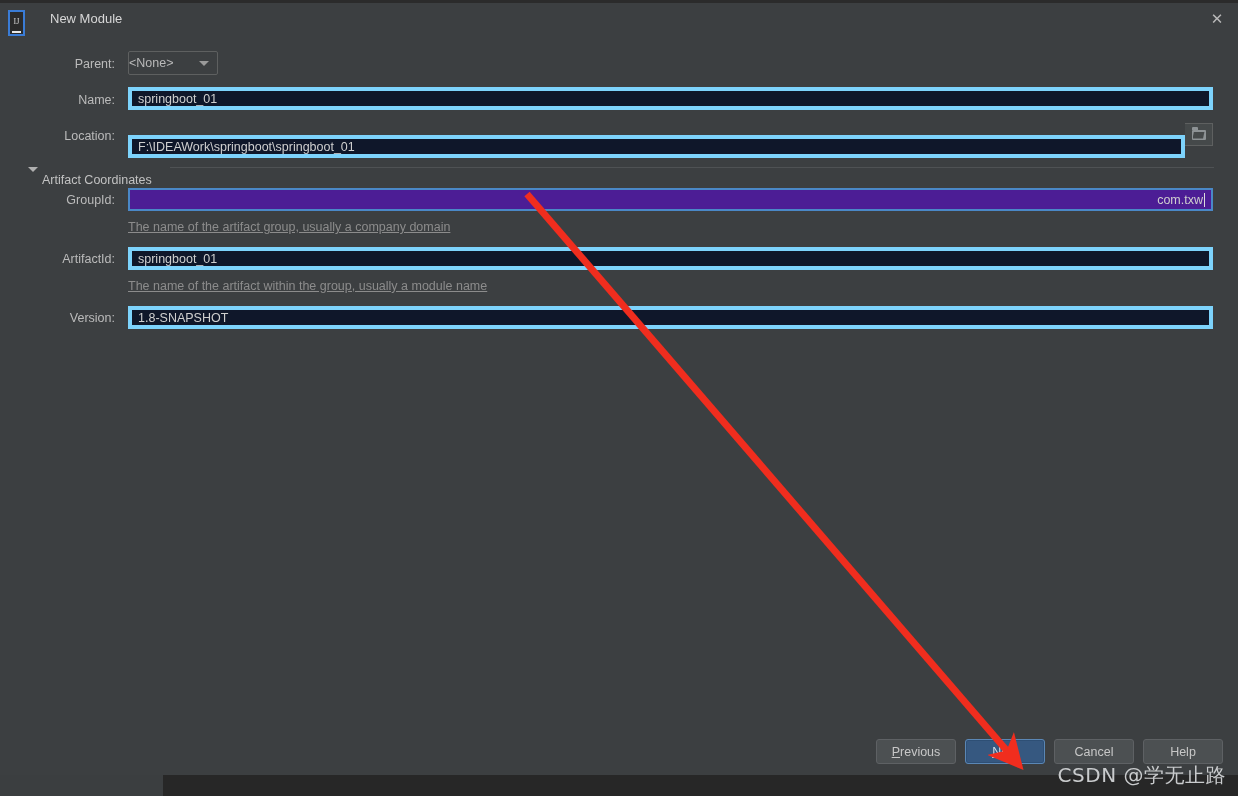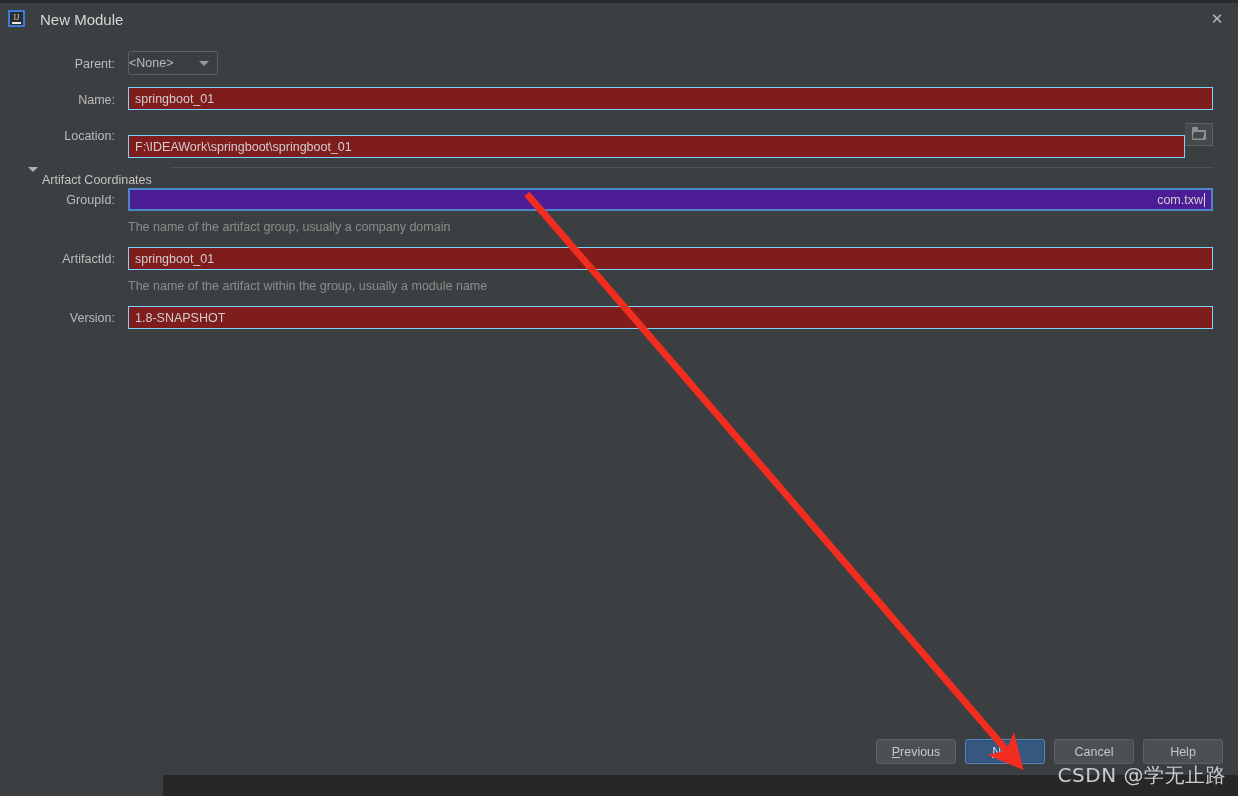--- a/index.html
+++ b/index.html
@@ -47,21 +47,21 @@
   .titlebar {
     position: absolute;
     left: 0; top: 0;
     width: 1238px;
     height: 30px;
   }
   .title-icon {
     position: absolute;
     left: 8px; top: 7px;
     width: 17px;
-    height: 17px;
+    height: 26px;
     box-sizing: border-box;
     border: 2px solid #3a7cd6;
     background: #2b2b2b;
     display: flex;
     align-items: center;
     justify-content: center;
   }
   .title-icon .ij {
     color: #d6d6d6;
     font-size: 8px;
@@ -73,23 +73,23 @@
   .title-icon .ijbar {
     position: absolute;
     left: 2px;
     bottom: 1px;
     width: 9px;
     height: 2px;
     background: #e8e8e8;
   }
   .title-text {
     position: absolute;
-    left: 40px;
+    left: 50px;
     top: 8px;
-    font-size: 15px;
+    font-size: 13px;
     color: #d7d7d7;
     white-space: nowrap;
   }
   .close-btn {
     position: absolute;
     right: 12px;
     top: 7px;
     width: 18px;
     height: 18px;
     color: #b9b9b9;
@@ -105,28 +105,29 @@
     font-size: 12.5px;
     color: #bbbbbb;
     text-align: right;
     white-space: nowrap;
   }
   .hint {
     position: absolute;
     font-size: 12.5px;
     color: #8c8c8c;
     white-space: nowrap;
+    text-decoration: underline;
   }
 
   
   .field {
     position: absolute;
     box-sizing: border-box;
-    background: #7f1d1d;
-    border: 1px solid #7dd3fc;
+    background: #0f172a;
+    border: 4px solid #7dd3fc;
     color: #cfcfcf;
     font-size: 12.5px;
     padding: 0 6px;
     display: flex;
     align-items: center;
     height: 23px;
   }
   .field.focused {
     border: 2px solid #4a88c7;
     background: #4c1d95;

